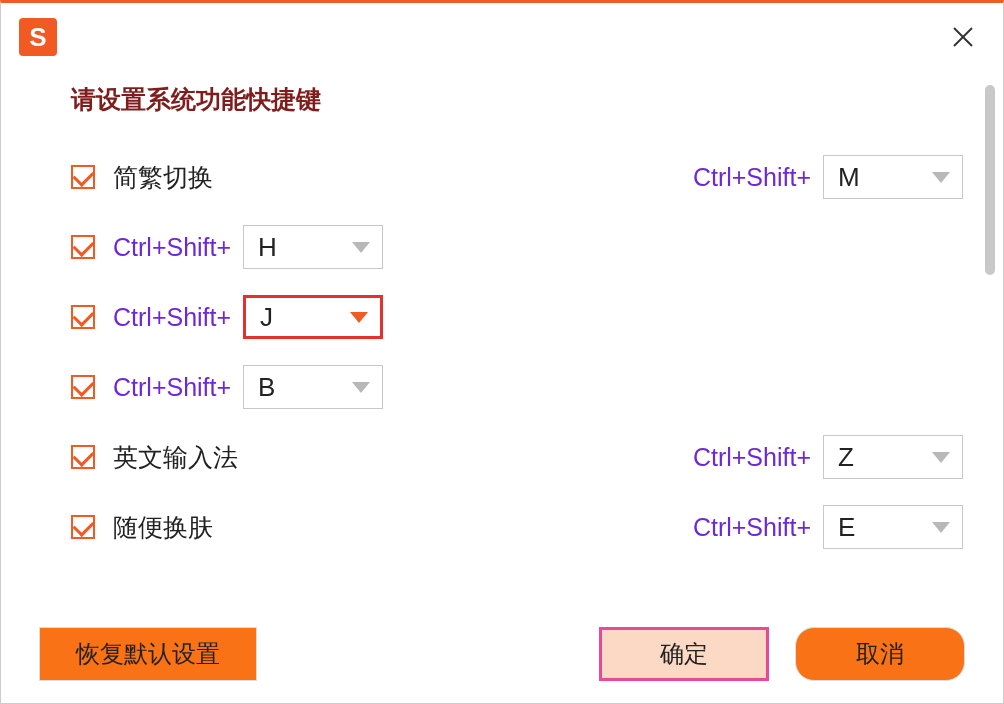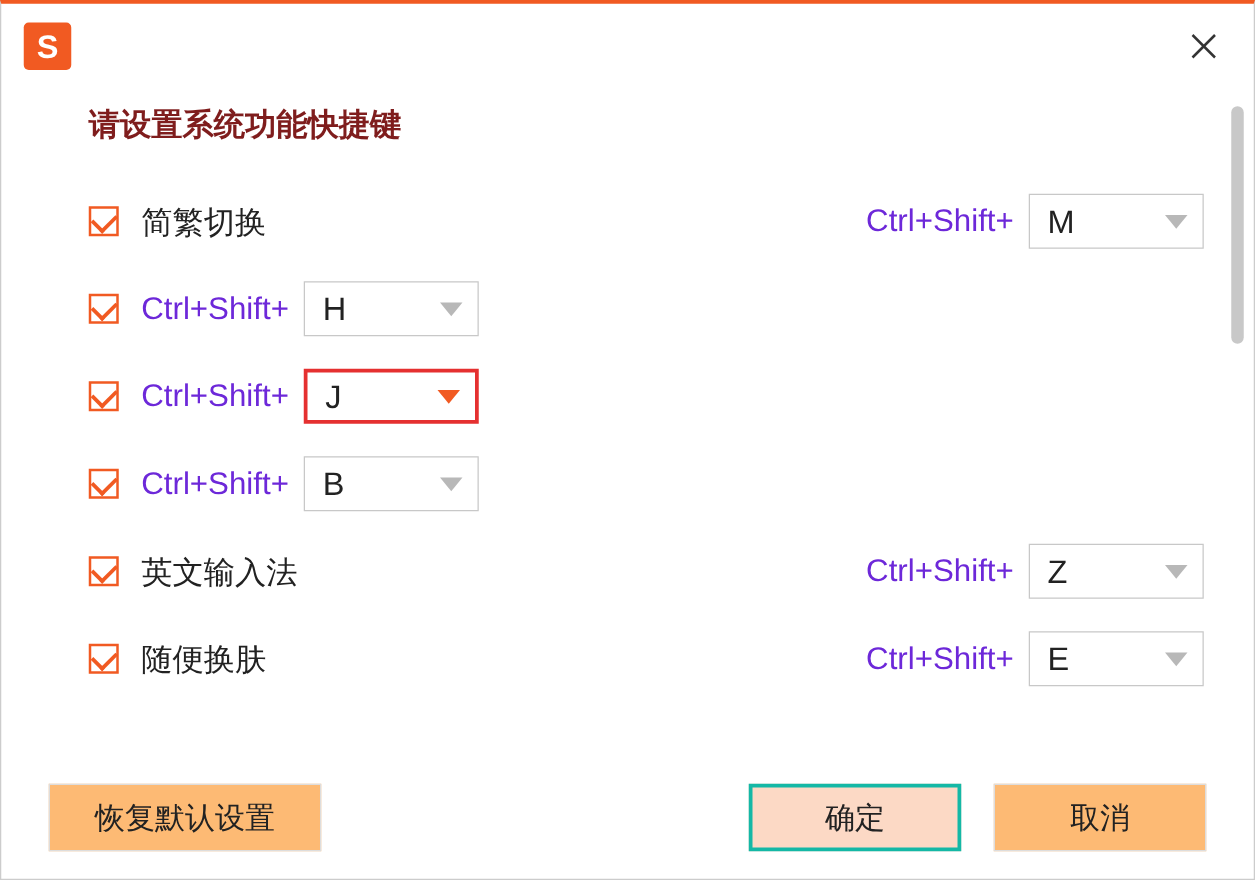--- a/index.html
+++ b/index.html
@@ -143,32 +143,32 @@
   }
   .footer .spacer { flex: 1; }
   .btn {
     height: 54px;
     padding: 0 36px;
     display: flex;
     align-items: center;
     justify-content: center;
     font-size: 24px;
     color: #222;
-    background: #fdba74;
+    background: #f97316;
     border: 1px solid #ddd;
     cursor: pointer;
     user-select: none;
   }
   .btn-ok {
     background: #fcd9c5;
-    border: 3px solid #14b8a6;
+    border: 3px solid #ec4899;
     min-width: 170px;
   }
   .btn-default { min-width: 200px; }
-  .btn-cancel { min-width: 170px; }
+  .btn-cancel { min-width: 170px; border-radius: 19px; }
 </style>
 </head>
 <body>
 
 <div class="window">
 
   <div class="titlebar">
     <div class="title-left">
       <div class="logo">S</div>
     </div>

